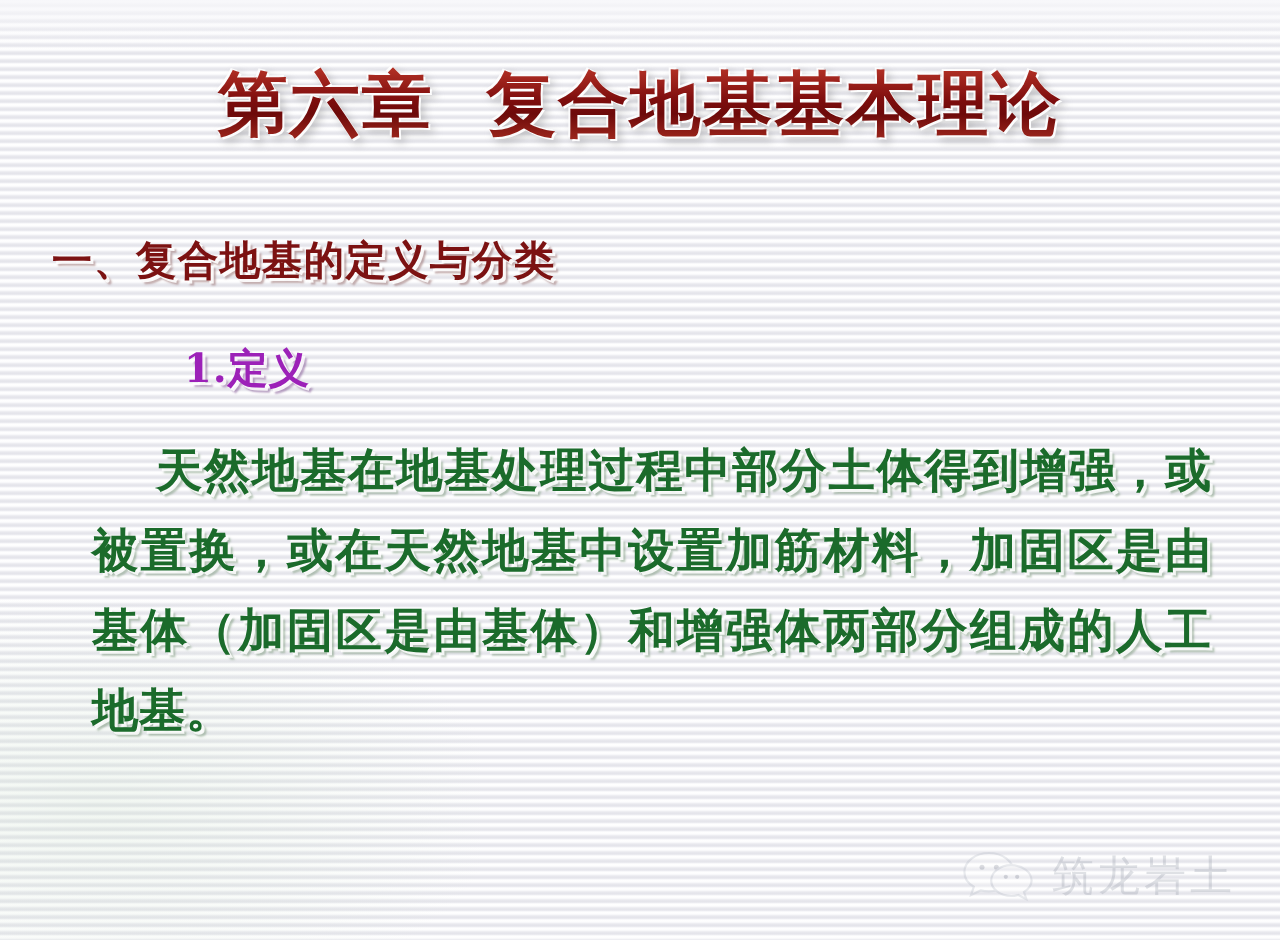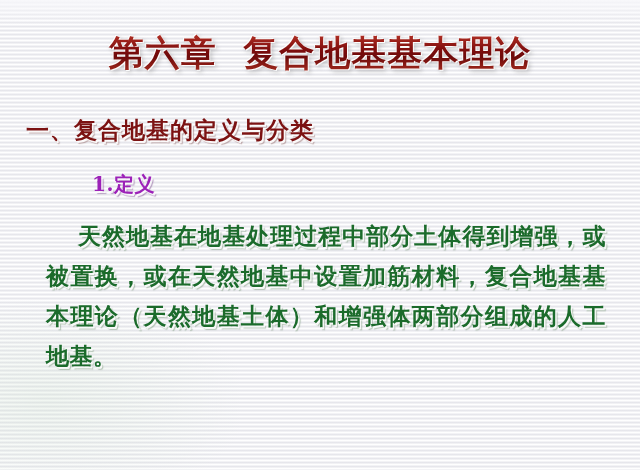--- a/index.html
+++ b/index.html
@@ -86,21 +86,21 @@
             drop-shadow(2px 2px 2px rgba(120,120,120,0.35));
     white-space: pre;
   }
 
   
   #heading1 {
     position: absolute;
     left: 26px;
     top: 115px;
     font-family: "DejaVu Serif", "Liberation Serif", serif;
-    font-size: 23px;
+    font-size: 20px;
     font-weight: bold;
     line-height: 30px;
     letter-spacing: 1px;
     color: #7c1212;
     text-shadow: 1.5px 1.5px 0 rgba(255,255,255,0.9),
                  2.5px 2.5px 1px rgba(150,110,110,0.55);
     white-space: pre;
   }
 
   
@@ -174,18 +174,37 @@
   <div id="tint-left"></div>
 
   <div id="content">
 
     <div id="title">第六章  复合地基基本理论</div>
 
     <div id="heading1">一、复合地基的定义与分类</div>
 
     <div id="heading2">1.定义</div>
 
-    <div id="body-para">天然地基在地基处理过程中部分土体得到增强，或被置换，或在天然地基中设置加筋材料，复合地基基本理论（天然地基土体）和增强体两部分组成的人工地基。</div>
+    <div id="body-para">天然地基在地基处理过程中部分土体得到增强，或被置换，或在天然地基中设置加筋材料，加固区是由基体（加固区是由基体）和增强体两部分组成的人工地基。</div>
 
   </div>
 
+  <div id="watermark">
+    <span class="wm-logo">
+      <svg width="38" height="26" viewBox="0 0 38 26" aria-hidden="true">
+
+        <path d="M13.5 1.5 C6.6 1.5 1.2 5.8 1.2 11.0 C1.2 14.0 3.0 16.7 5.9 18.4
+                 L4.5 22.6 L9.3 20.2 C10.6 20.5 12.0 20.7 13.5 20.7
+                 C20.4 20.7 25.8 16.3 25.8 11.0 C25.8 5.8 20.4 1.5 13.5 1.5 Z" fill="#ffffff" stroke="#b9bec8" stroke-width="1.1"></path>
+        <circle cx="10.0" cy="8.6" r="1.25" fill="#8f95a1"></circle>
+        <circle cx="17.2" cy="8.6" r="1.25" fill="#8f95a1"></circle>
+
+        <path d="M24.6 7.6 C19.0 7.6 14.6 11.1 14.6 15.3 C14.6 19.5 19.0 23.0 24.6 23.0
+                 C25.8 23.0 27.0 22.8 28.1 22.5 L32.2 24.6 L31.0 21.0
+                 C33.3 19.6 34.8 17.6 34.8 15.3 C34.8 11.1 30.3 7.6 24.6 7.6 Z" fill="#ffffff" stroke="#b9bec8" stroke-width="1.1"></path>
+        <circle cx="21.9" cy="13.4" r="1.05" fill="#8f95a1"></circle>
+        <circle cx="27.6" cy="13.4" r="1.05" fill="#8f95a1"></circle>
+      </svg>
+    </span>
+    <span class="wm-text">筑龙岩土</span>
+  </div>
 
 </div>
 
 </body></html>

